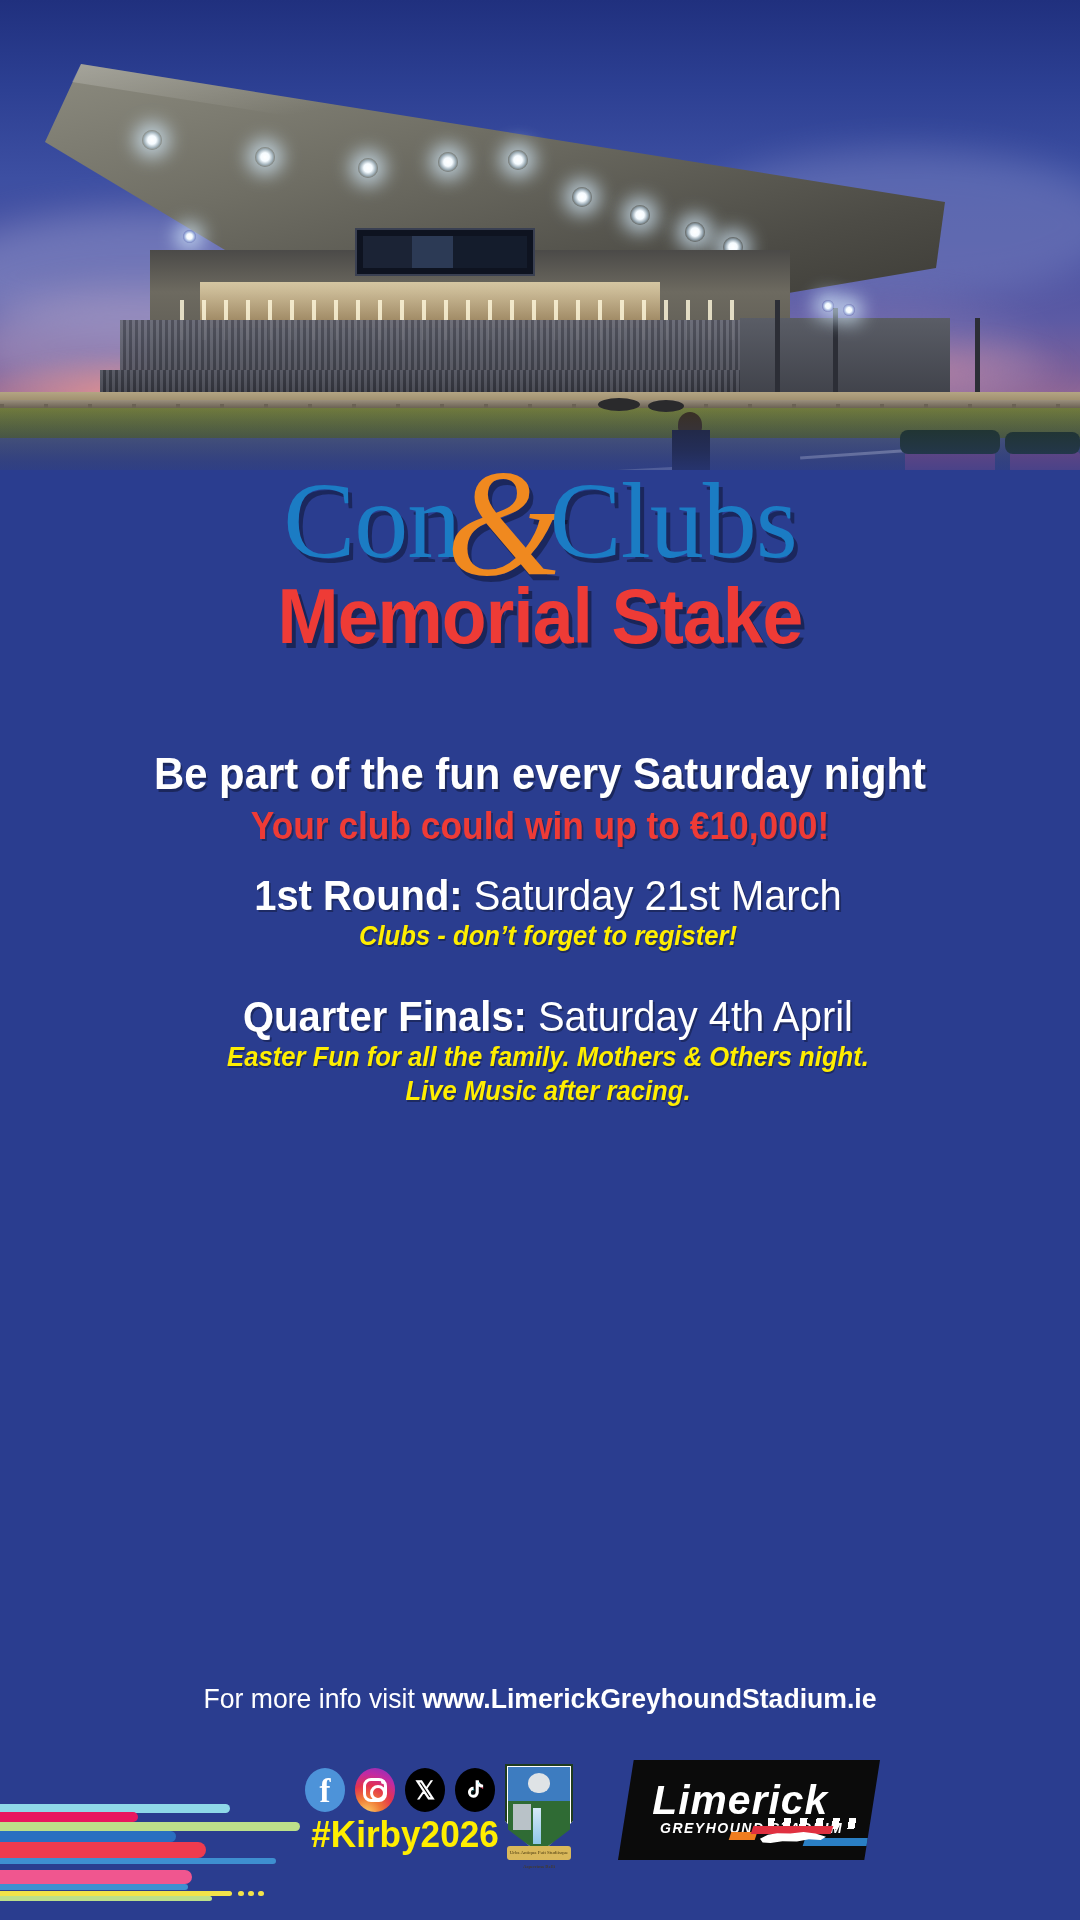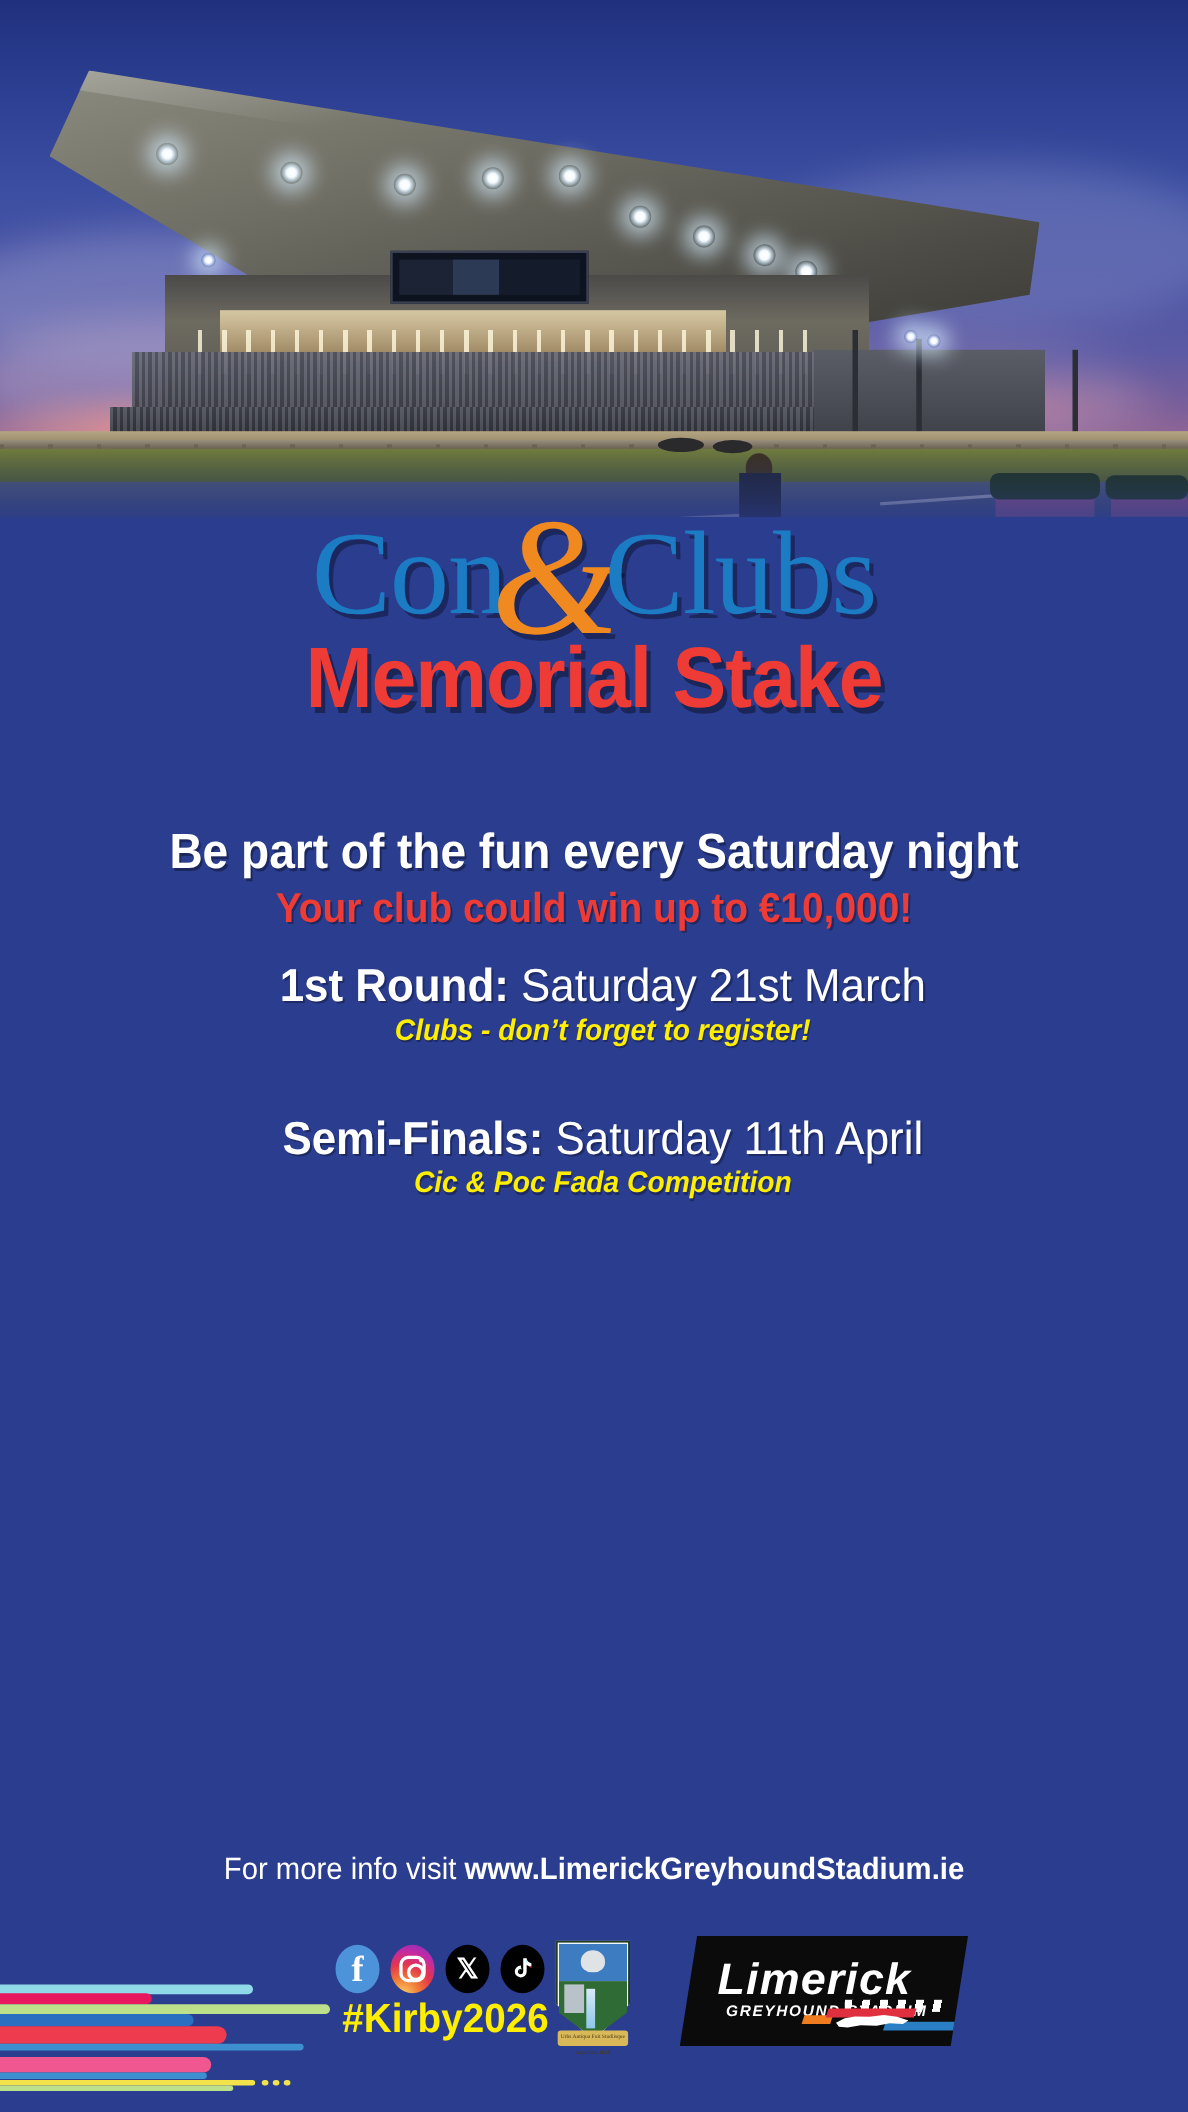--- a/index.html
+++ b/index.html
@@ -417,26 +417,27 @@
   <div class="schedule">
 
     <div class="round">
       <div class="round-head"><span class="lbl">1st Round:</span><span class="dt"> Saturday 21st March</span></div>
       <div class="round-note">Clubs - don’t forget to register!</div>
     </div>
     <div class="gap"></div>
 
     <div class="gap"></div>
 
+    <div class="round">
+      <div class="round-head"><span class="lbl">Quarter Finals:</span><span class="dt"> Saturday 4th April</span></div>
+      <div class="round-note">Easter Fun for all the family. Mothers &amp; Others night.</div>
+      <div class="round-note">Live Music after racing.</div>
+    </div>
     <div class="gap"></div>
 
-    <div class="round">
-      <div class="round-head"><span class="lbl">Semi-Finals:</span><span class="dt"> Saturday 11th April</span></div>
-      <div class="round-note">Cic &amp; Poc Fada Competition</div>
-    </div>
     <div class="gap"></div>
 
 
   </div>
 
   <div class="moreinfo"><span>For more info visit </span><span class="url">www.LimerickGreyhoundStadium.ie</span></div>
 
   <div class="footer">
 
     <div class="streaks">

